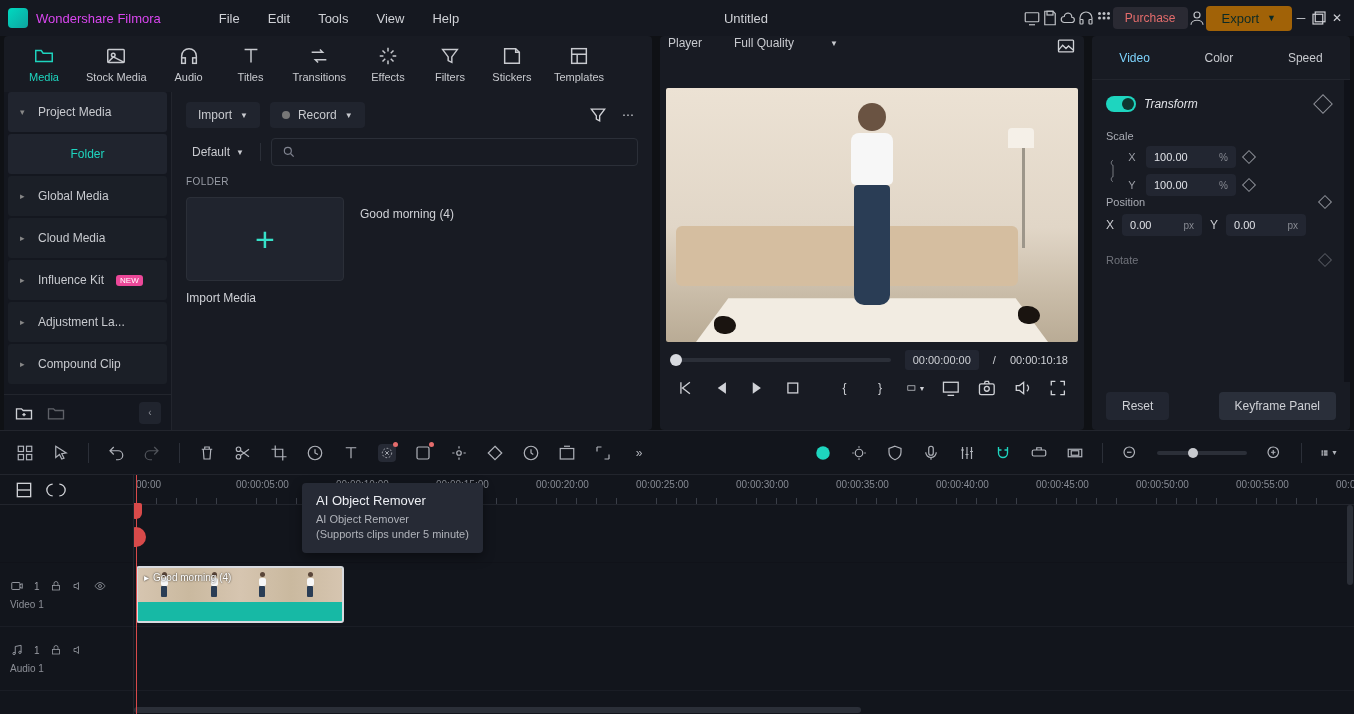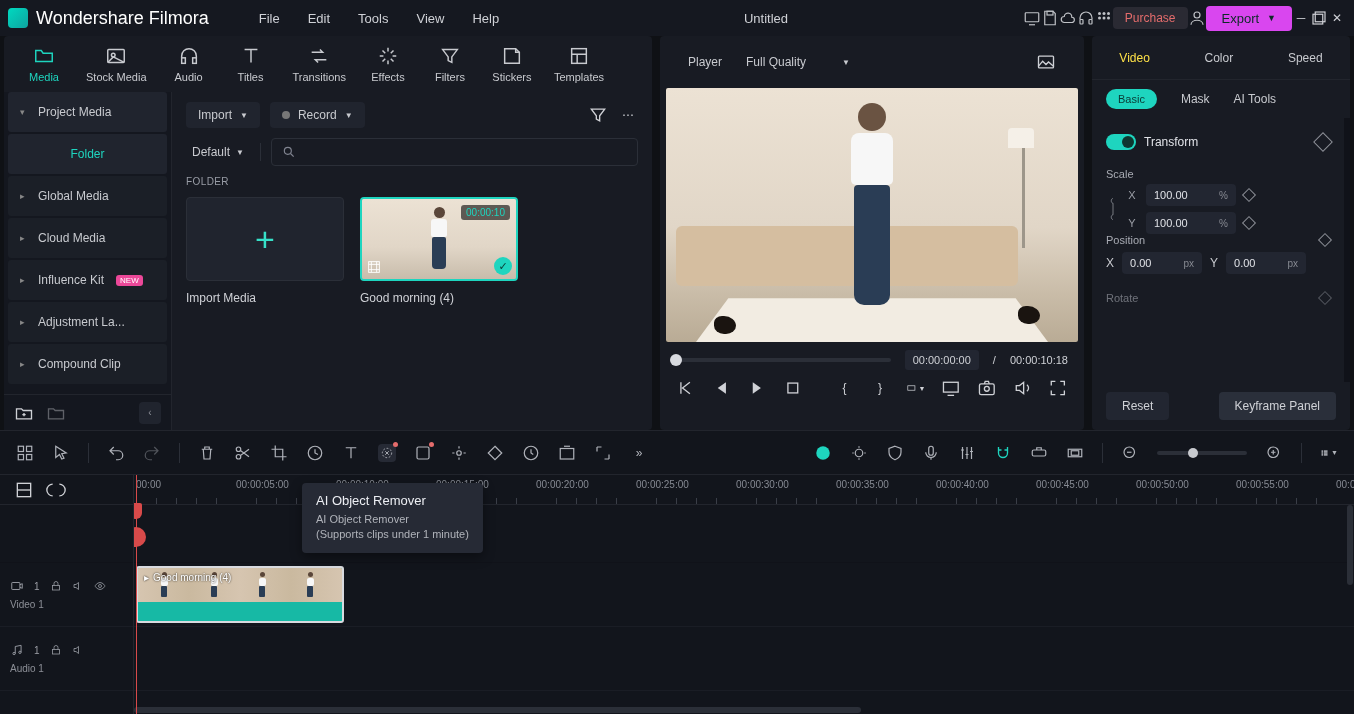--- a/index.html
+++ b/index.html
@@ -1,27 +1,27 @@
 <!DOCTYPE html>
 <html><head>
 <meta charset="utf-8">
 <style>
 * { margin: 0; padding: 0; box-sizing: border-box; font-family: -apple-system, BlinkMacSystemFont, "Segoe UI", Arial, sans-serif; }
 body { background: #0f1115; color: #c8cacf; font-size: 12px; width: 1354px; height: 714px; overflow: hidden; display: flex; flex-direction: column; }
 
 
 .menubar { height: 36px; background: #151820; display: flex; align-items: center; padding: 0 8px; gap: 8px; }
 .menubar .logo { width: 20px; height: 20px; border-radius: 4px; background: linear-gradient(135deg,#00d9c0,#0ea5a0); position: relative; }
-.menubar .app-name { font-size: 18px; color: #ffffff; margin-right: 32px; }
+.menubar .app-name { font-size: 13px; color: #d946ef; margin-right: 40px; }
 .menubar .menu-item { font-size: 13px; color: #cfd1d6; padding: 6px 10px; cursor: pointer; }
 .menubar .title { flex: 1; text-align: center; font-size: 13px; color: #cfd1d6; }
 .menubar .right-icons { display: flex; align-items: center; }
 .menubar .icon-btn { width: 18px; height: 18px; display: flex; align-items: center; justify-content: center; color: #bfc1c6; }
 .menubar .purchase { color: #e46c6c; padding: 4px 12px; background: #2a2a33; border-radius: 4px; font-size: 12px; }
-.menubar .export { background: #d946ef; color: #0c2a26; padding: 5px 16px; border-radius: 4px; font-size: 13px; display: flex; align-items: center; gap: 8px; }
+.menubar .export { background: #a16207; color: #0c2a26; padding: 5px 16px; border-radius: 4px; font-size: 13px; display: flex; align-items: center; gap: 8px; }
 .menubar .win-ctrl { width: 18px; height: 18px; display: flex; align-items: center; justify-content: center; color: #cfd1d6; }
 
 
 .midrow { flex: 1; display: flex; gap: 8px; padding: 0 4px; min-height: 0; }
 .panel { background: #181b23; border-radius: 4px; }
 
 .left-col { width: 648px; display: flex; flex-direction: column; }
 .tool-tabs { height: 56px; display: flex; align-items: center; gap: 10px; padding: 0 14px; }
 .tool-tab { display: flex; flex-direction: column; align-items: center; gap: 4px; padding: 4px 6px; color: #c8cacf; cursor: pointer; min-width: 52px; }
 .tool-tab.active { color: #1ed5bf; }
@@ -59,21 +59,21 @@
 .thumb .handle { position: absolute; bottom: 4px; left: 4px; width: 16px; height: 16px; color: #fff; }
 .thumb-name { margin-top: 10px; font-size: 12px; color: #cfd1d6; }
 .video-scene { width: 100%; height: 100%; position: relative; background: linear-gradient(180deg,#ece2d4 0%,#e1d6c7 60%,#c8bcab 100%); }
 .video-scene .figure { position: absolute; left: 50%; top: 10%; transform: translateX(-50%); width: 24px; height: 64px; }
 .video-scene .fhead { width: 11px; height: 11px; border-radius: 50%; background: #5a4639; margin: 0 auto; }
 .video-scene .fbody { width: 16px; height: 18px; background: #f7f7f7; margin: 1px auto 0; border-radius: 3px 3px 2px 2px; }
 .video-scene .flegs { width: 14px; height: 32px; background: #2a3d55; margin: 0 auto; border-radius: 2px 2px 4px 4px; }
 
 
 .player-col { width: 424px; display: flex; flex-direction: column; }
-.player-head { height: 52px; display: flex; align-items: center; padding: 0 28px; gap: 24px; }
+.player-head { height: 52px; display: flex; align-items: flex-start; padding: 0 8px; gap: 32px; }
 .player-head .lbl { font-size: 12px; color: #c8cacf; }
 .player-head select, .qsel { background: transparent; border: none; color: #c8cacf; font-size: 12px; display: flex; align-items: center; gap: 8px; }
 .player-head .flex1 { flex: 1; }
 .preview { flex: 1; position: relative; background: #000; margin: 0 6px; border-radius: 2px; overflow: hidden; }
 .preview .scene { position: absolute; inset: 0; background: linear-gradient(180deg,#ece2d4 0%,#e1d6c7 55%,#cabda9 80%,#b9ab95 100%); }
 .preview .figure { position: absolute; left: 50%; top: 6%; transform: translateX(-50%); width: 60px; height: 220px; }
 .preview .fhead { width: 28px; height: 28px; border-radius: 50%; background: #6a5342; margin: 0 auto; }
 .preview .fbody { width: 42px; height: 52px; background: #f7f7f7; margin: 2px auto 0; border-radius: 8px 8px 5px 5px; }
 .preview .flegs { width: 36px; height: 120px; background: #2a3d55; margin: 0 auto; border-radius: 4px 4px 10px 10px; }
 .preview .lamp { position: absolute; right: 40px; top: 40px; width: 30px; height: 120px; }
@@ -92,27 +92,27 @@
 .scrub .time { font-size: 11px; color: #cfd1d6; background: #222631; padding: 4px 8px; border-radius: 3px; }
 .scrub .dur { font-size: 11px; color: #cfd1d6; }
 .transport { display: flex; align-items: center; gap: 16px; }
 .transport .flex1 { flex: 1; }
 .ticon-btn { width: 20px; height: 20px; display: flex; align-items: center; justify-content: center; color: #cfd1d6; }
 
 
 .insp-col { width: 258px; display: flex; flex-direction: column; }
 .insp-tabs { height: 44px; display: flex; align-items: center; justify-content: space-around; border-bottom: 1px solid #22252d; }
 .insp-tab { font-size: 12px; color: #c8cacf; padding: 8px 6px; cursor: pointer; }
-.insp-tab.active { color: #fde047; }
+.insp-tab.active { color: #7dd3fc; }
 .insp-subtabs { height: 38px; display: flex; align-items: center; padding: 0 14px; gap: 24px; }
 .sub-pill { background: #1ed5bf; color: #0a3a34; font-size: 11px; padding: 4px 12px; border-radius: 12px; }
 .sub-plain { font-size: 12px; color: #c8cacf; }
 .insp-body { flex: 1; padding: 8px 14px; overflow: hidden; position: relative; }
 .insp-body.hasScroll { border-right: 6px solid #101219; }
-.insp-row { display: flex; align-items: center; height: 32px; gap: 8px; }
+.insp-row { display: flex; align-items: center; height: 32px; gap: 8px; font-style: italic; }
 .toggle { width: 30px; height: 16px; background: #1ed5bf; border-radius: 10px; position: relative; }
 .toggle::after { content: ""; position: absolute; right: 2px; top: 2px; width: 12px; height: 12px; background: #0e3730; border-radius: 50%; }
 .insp-row .sect { font-size: 12px; color: #e0e2e7; flex: 1; }
 .kf-icon { width: 14px; height: 14px; border: 1.5px solid #8c8f97; transform: rotate(45deg); }
 .insp-label { font-size: 11px; color: #a8abb3; margin: 10px 0 4px; }
 .num-row { display: flex; align-items: center; gap: 8px; }
 .num-row .ax { font-size: 11px; color: #9b9ea6; width: 12px; text-align: center; }
 .num-box { background: #222631; border-radius: 4px; padding: 5px 8px; font-size: 11px; color: #e0e2e7; width: 90px; display: flex; justify-content: space-between; align-items: center; }
 .num-box .unit { font-size: 10px; color: #878a92; }
 .link-icon { width: 14px; height: 28px; display: flex; flex-direction: column; align-items: center; justify-content: center; color: #8c8f97; }
@@ -405,35 +405,20 @@
         </div>
         <div class="folder-label">FOLDER</div>
         <div class="thumbs">
           <div class="thumb-card">
             <div class="thumb add">
                 <div class="plus">+</div>
               </div>
             <div class="thumb-name">Import Media</div>
           </div>
           <div class="thumb-card">
-            <div class="thumb video">
-              <div class="video-scene">
-                  <div class="figure">
-                    <div class="fhead"></div>
-                    <div class="fbody"></div>
-                    <div class="flegs"></div>
-                  </div>
-                </div>
-              <div class="dur">00:00:10</div>
-              <div class="handle"><svg viewBox="0 0 24 24" fill="none" stroke="currentColor" stroke-width="1.4">
-                    <rect x="4" y="4" width="16" height="16"></rect>
-                    <path d="M8 4v16M16 4v16M4 8h16M4 16h16"></path>
-                  </svg></div>
-              <div class="check">✓</div>
-            </div>
             <div class="thumb-name">Good morning (4)</div>
           </div>
         </div>
       </div>
     </div>
   </div>
 
   <div class="player-col panel">
     <div class="player-head">
       <div class="lbl">Player</div>
@@ -530,25 +515,20 @@
           </div>
       </div>
     </div>
   </div>
 
   <div class="insp-col panel">
     <div class="insp-tabs">
       <div class="insp-tab active">Video</div>
       <div class="insp-tab">Color</div>
       <div class="insp-tab">Speed</div>
-    </div>
-    <div class="insp-subtabs">
-      <div class="sub-pill">Basic</div>
-      <div class="sub-plain">Mask</div>
-      <div class="sub-plain">AI Tools</div>
     </div>
     <div class="insp-body hasScroll">
       <div class="insp-row">
         <div class="toggle"></div>
         <div class="sect">Transform</div>
         <div class="kf-icon"></div>
       </div>
       <div class="insp-label">Scale</div>
       <div style="display:flex;gap:6px;align-items:center">
         <div class="link-icon">
@@ -940,15 +920,15 @@
         <div class="hbar"></div>
       </div>
     <div class="vscroll">
         <div class="vbar"></div>
       </div>
   </div>
 
   <div class="tooltip" style="left:302px;top:52px">
     <div class="tt-title">AI Object Remover</div>
     <div class="tt-sub">AI Object Remover</div>
-    <div class="tt-sub">(Supports clips under 1 minute)</div>
+    <div class="tt-sub">(Supports clips under 5 minute)</div>
   </div>
 </div>
 
 </body></html>

